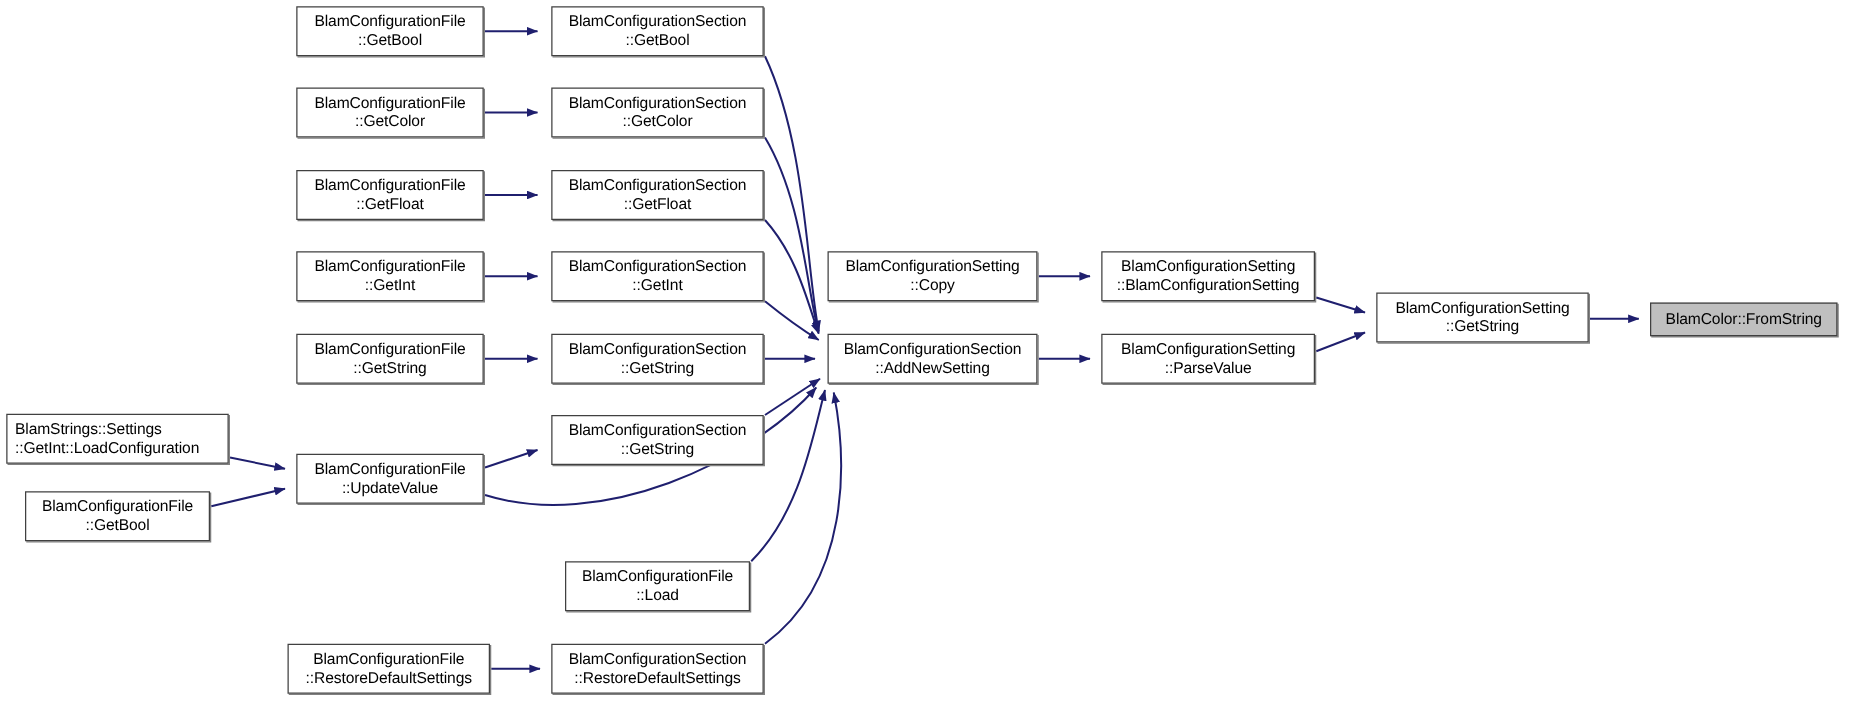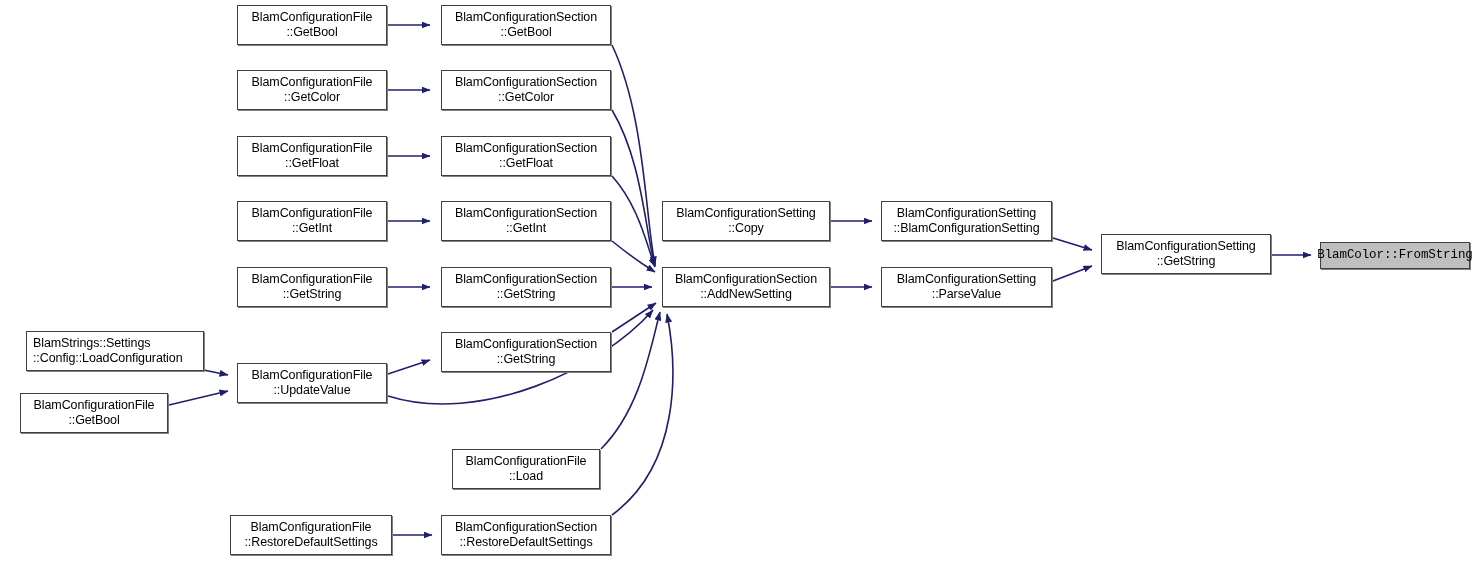--- a/index.html
+++ b/index.html
@@ -44,21 +44,20 @@
     letter-spacing: -0.1px;
     z-index: 5;
   }
   .gnode.highlight {
     background: #bfbfbf;
   }
   .gnode.leftalign {
     align-items: flex-start;
     text-align: left;
     padding-left: 6px;
-    margin-left: 21px;
   }
   .gline {
     display: block;
   }
 </style>
 </head>
 <body>
 
 <div id="graph-root">
 
@@ -99,28 +98,28 @@
       <div class="gnode" style="left: 237px; top: 5px; width: 150px; height: 40px;"><span>BlamConfigurationFile</span><span>::GetBool</span></div>
       <div class="gnode" style="left: 441px; top: 5px; width: 170px; height: 40px;"><span>BlamConfigurationSection</span><span>::GetBool</span></div>
       <div class="gnode" style="left: 237px; top: 70px; width: 150px; height: 40px;"><span>BlamConfigurationFile</span><span>::GetColor</span></div>
       <div class="gnode" style="left: 441px; top: 70px; width: 170px; height: 40px;"><span>BlamConfigurationSection</span><span>::GetColor</span></div>
       <div class="gnode" style="left: 237px; top: 136px; width: 150px; height: 40px;"><span>BlamConfigurationFile</span><span>::GetFloat</span></div>
       <div class="gnode" style="left: 441px; top: 136px; width: 170px; height: 40px;"><span>BlamConfigurationSection</span><span>::GetFloat</span></div>
       <div class="gnode" style="left: 237px; top: 201px; width: 150px; height: 40px;"><span>BlamConfigurationFile</span><span>::GetInt</span></div>
       <div class="gnode" style="left: 441px; top: 201px; width: 170px; height: 40px;"><span>BlamConfigurationSection</span><span>::GetInt</span></div>
       <div class="gnode" style="left: 237px; top: 267px; width: 150px; height: 40px;"><span>BlamConfigurationFile</span><span>::GetString</span></div>
       <div class="gnode" style="left: 441px; top: 267px; width: 170px; height: 40px;"><span>BlamConfigurationSection</span><span>::GetString</span></div>
-      <div class="gnode leftalign" style="left: 5px; top: 331px; width: 178px; height: 40px;"><span>BlamStrings::Settings</span><span>::Config::LoadConfiguration</span></div>
+      <div class="gnode leftalign" style="left: 5px; top: 331px; width: 178px; height: 40px;"><span>BlamStrings::Settings</span><span>::GetInt::LoadConfiguration</span></div>
       <div class="gnode" style="left: 20px; top: 393px; width: 148px; height: 40px;"><span>BlamConfigurationFile</span><span>::GetBool</span></div>
       <div class="gnode" style="left: 237px; top: 363px; width: 150px; height: 40px;"><span>BlamConfigurationFile</span><span>::UpdateValue</span></div>
       <div class="gnode" style="left: 441px; top: 332px; width: 170px; height: 40px;"><span>BlamConfigurationSection</span><span>::GetString</span></div>
       <div class="gnode" style="left: 452px; top: 449px; width: 148px; height: 40px;"><span>BlamConfigurationFile</span><span>::Load</span></div>
       <div class="gnode" style="left: 230px; top: 515px; width: 162px; height: 40px;"><span>BlamConfigurationFile</span><span>::RestoreDefaultSettings</span></div>
       <div class="gnode" style="left: 441px; top: 515px; width: 170px; height: 40px;"><span>BlamConfigurationSection</span><span>::RestoreDefaultSettings</span></div>
       <div class="gnode" style="left: 662px; top: 201px; width: 168px; height: 40px;"><span>BlamConfigurationSetting</span><span>::Copy</span></div>
       <div class="gnode" style="left: 662px; top: 267px; width: 168px; height: 40px;"><span>BlamConfigurationSection</span><span>::AddNewSetting</span></div>
       <div class="gnode" style="left: 881px; top: 201px; width: 171px; height: 40px;"><span>BlamConfigurationSetting</span><span>::BlamConfigurationSetting</span></div>
       <div class="gnode" style="left: 881px; top: 267px; width: 171px; height: 40px;"><span>BlamConfigurationSetting</span><span>::ParseValue</span></div>
       <div class="gnode" style="left: 1101px; top: 234px; width: 170px; height: 40px;"><span>BlamConfigurationSetting</span><span>::GetString</span></div>
-      <div class="gnode highlight" style="left: 1320px; top: 242px; width: 150px; height: 27px; background: rgb(191, 191, 191); font-family: Liberation Mono, monospace;"><span>BlamColor::FromString</span></div>
+      <div class="gnode highlight" style="left: 1320px; top: 242px; width: 150px; height: 27px; background: rgb(191, 191, 191);"><span>BlamColor::FromString</span></div>
     </div>
 
 </div>
 
 </body></html>

